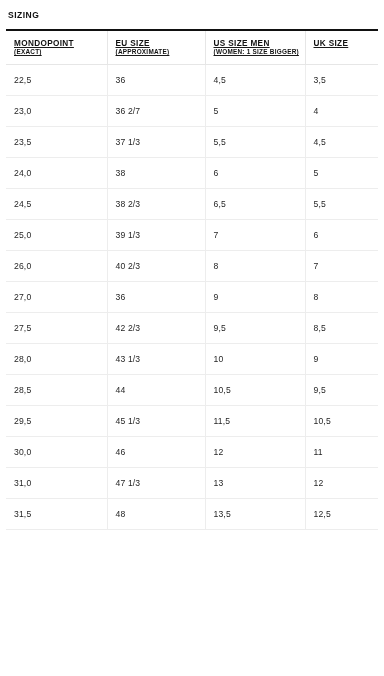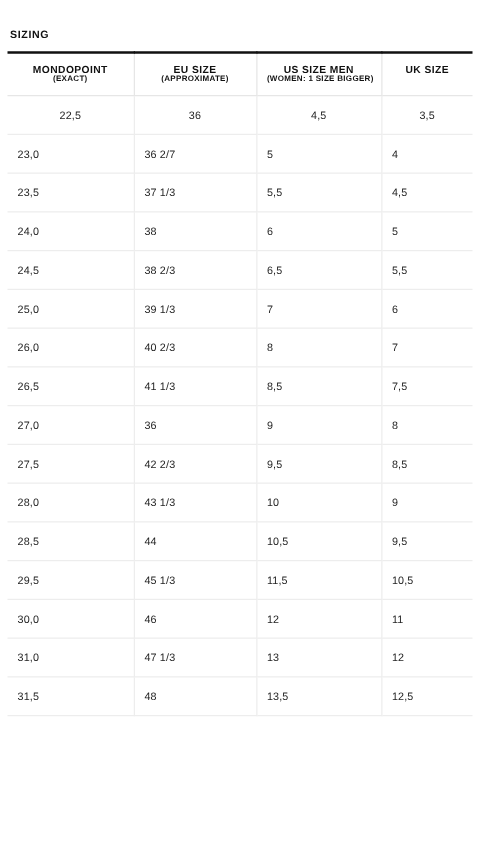--- a/index.html
+++ b/index.html
@@ -14,21 +14,21 @@
   body {
     font-family: "Liberation Sans", sans-serif;
     color: #1a1a1a;
     -webkit-font-smoothing: antialiased;
   }
 
   .page {
     width: 384px;
     height: 676px;
     position: relative;
-    padding: 12px 6px;
+    padding: 0 6px;
   }
 
   
   .section-title {
     font-size: 8.5px;
     font-weight: bold;
     letter-spacing: 0.5px;
     color: #111111;
     margin: 0;
     padding: 11px 0 9px 2px;
@@ -44,26 +44,27 @@
     table-layout: fixed;
     border-top: 2px solid #111111;
   }
 
   .size-table col.c0 { width: 101px; }
   .size-table col.c1 { width: 98px; }
   .size-table col.c2 { width: 100px; }
   .size-table col.c3 { width: 73px; }
 
   .size-table thead th {
-    text-align: center;
+    text-align: left;
     vertical-align: top;
     padding: 8px 8px 7px 8px;
     border-right: 1px solid #e6e6e6;
     border-bottom: 1px solid #e6e6e6;
     font-weight: normal;
+    text-decoration: underline;
   }
   .size-table thead th:last-child { border-right: none; }
 
   .th-main {
     display: block;
     font-size: 8.2px;
     font-weight: bold;
     letter-spacing: 0.35px;
     line-height: 1.15;
     color: #111111;
@@ -89,21 +90,21 @@
     vertical-align: middle;
     font-size: 8.6px;
     line-height: 1.2;
     color: #1f1f1f;
     border-right: 1px solid #ededed;
     border-bottom: 1px solid #ededed;
     letter-spacing: 0.15px;
     white-space: nowrap;
   }
   .size-table tbody td:last-child { border-right: none; }
-  .size-table tbody tr:first-child td { border-top: none; text-align: center; }
+  .size-table tbody tr:first-child td { border-top: none; }
 </style>
 </head>
 <body>
 
 <div class="page">
 
   <h2 class="section-title">SIZING</h2>
 
   <table class="size-table">
     <colgroup>
@@ -169,26 +170,20 @@
           <td>7</td>
           <td>6</td>
         </tr>
         <tr>
           <td>26,0</td>
           <td>40 2/3</td>
           <td>8</td>
           <td>7</td>
         </tr>
         <tr>
-          <td>26,5</td>
-          <td>41 1/3</td>
-          <td>8,5</td>
-          <td>7,5</td>
-        </tr>
-        <tr>
           <td>27,0</td>
           <td>36</td>
           <td>9</td>
           <td>8</td>
         </tr>
         <tr>
           <td>27,5</td>
           <td>42 2/3</td>
           <td>9,5</td>
           <td>8,5</td>

